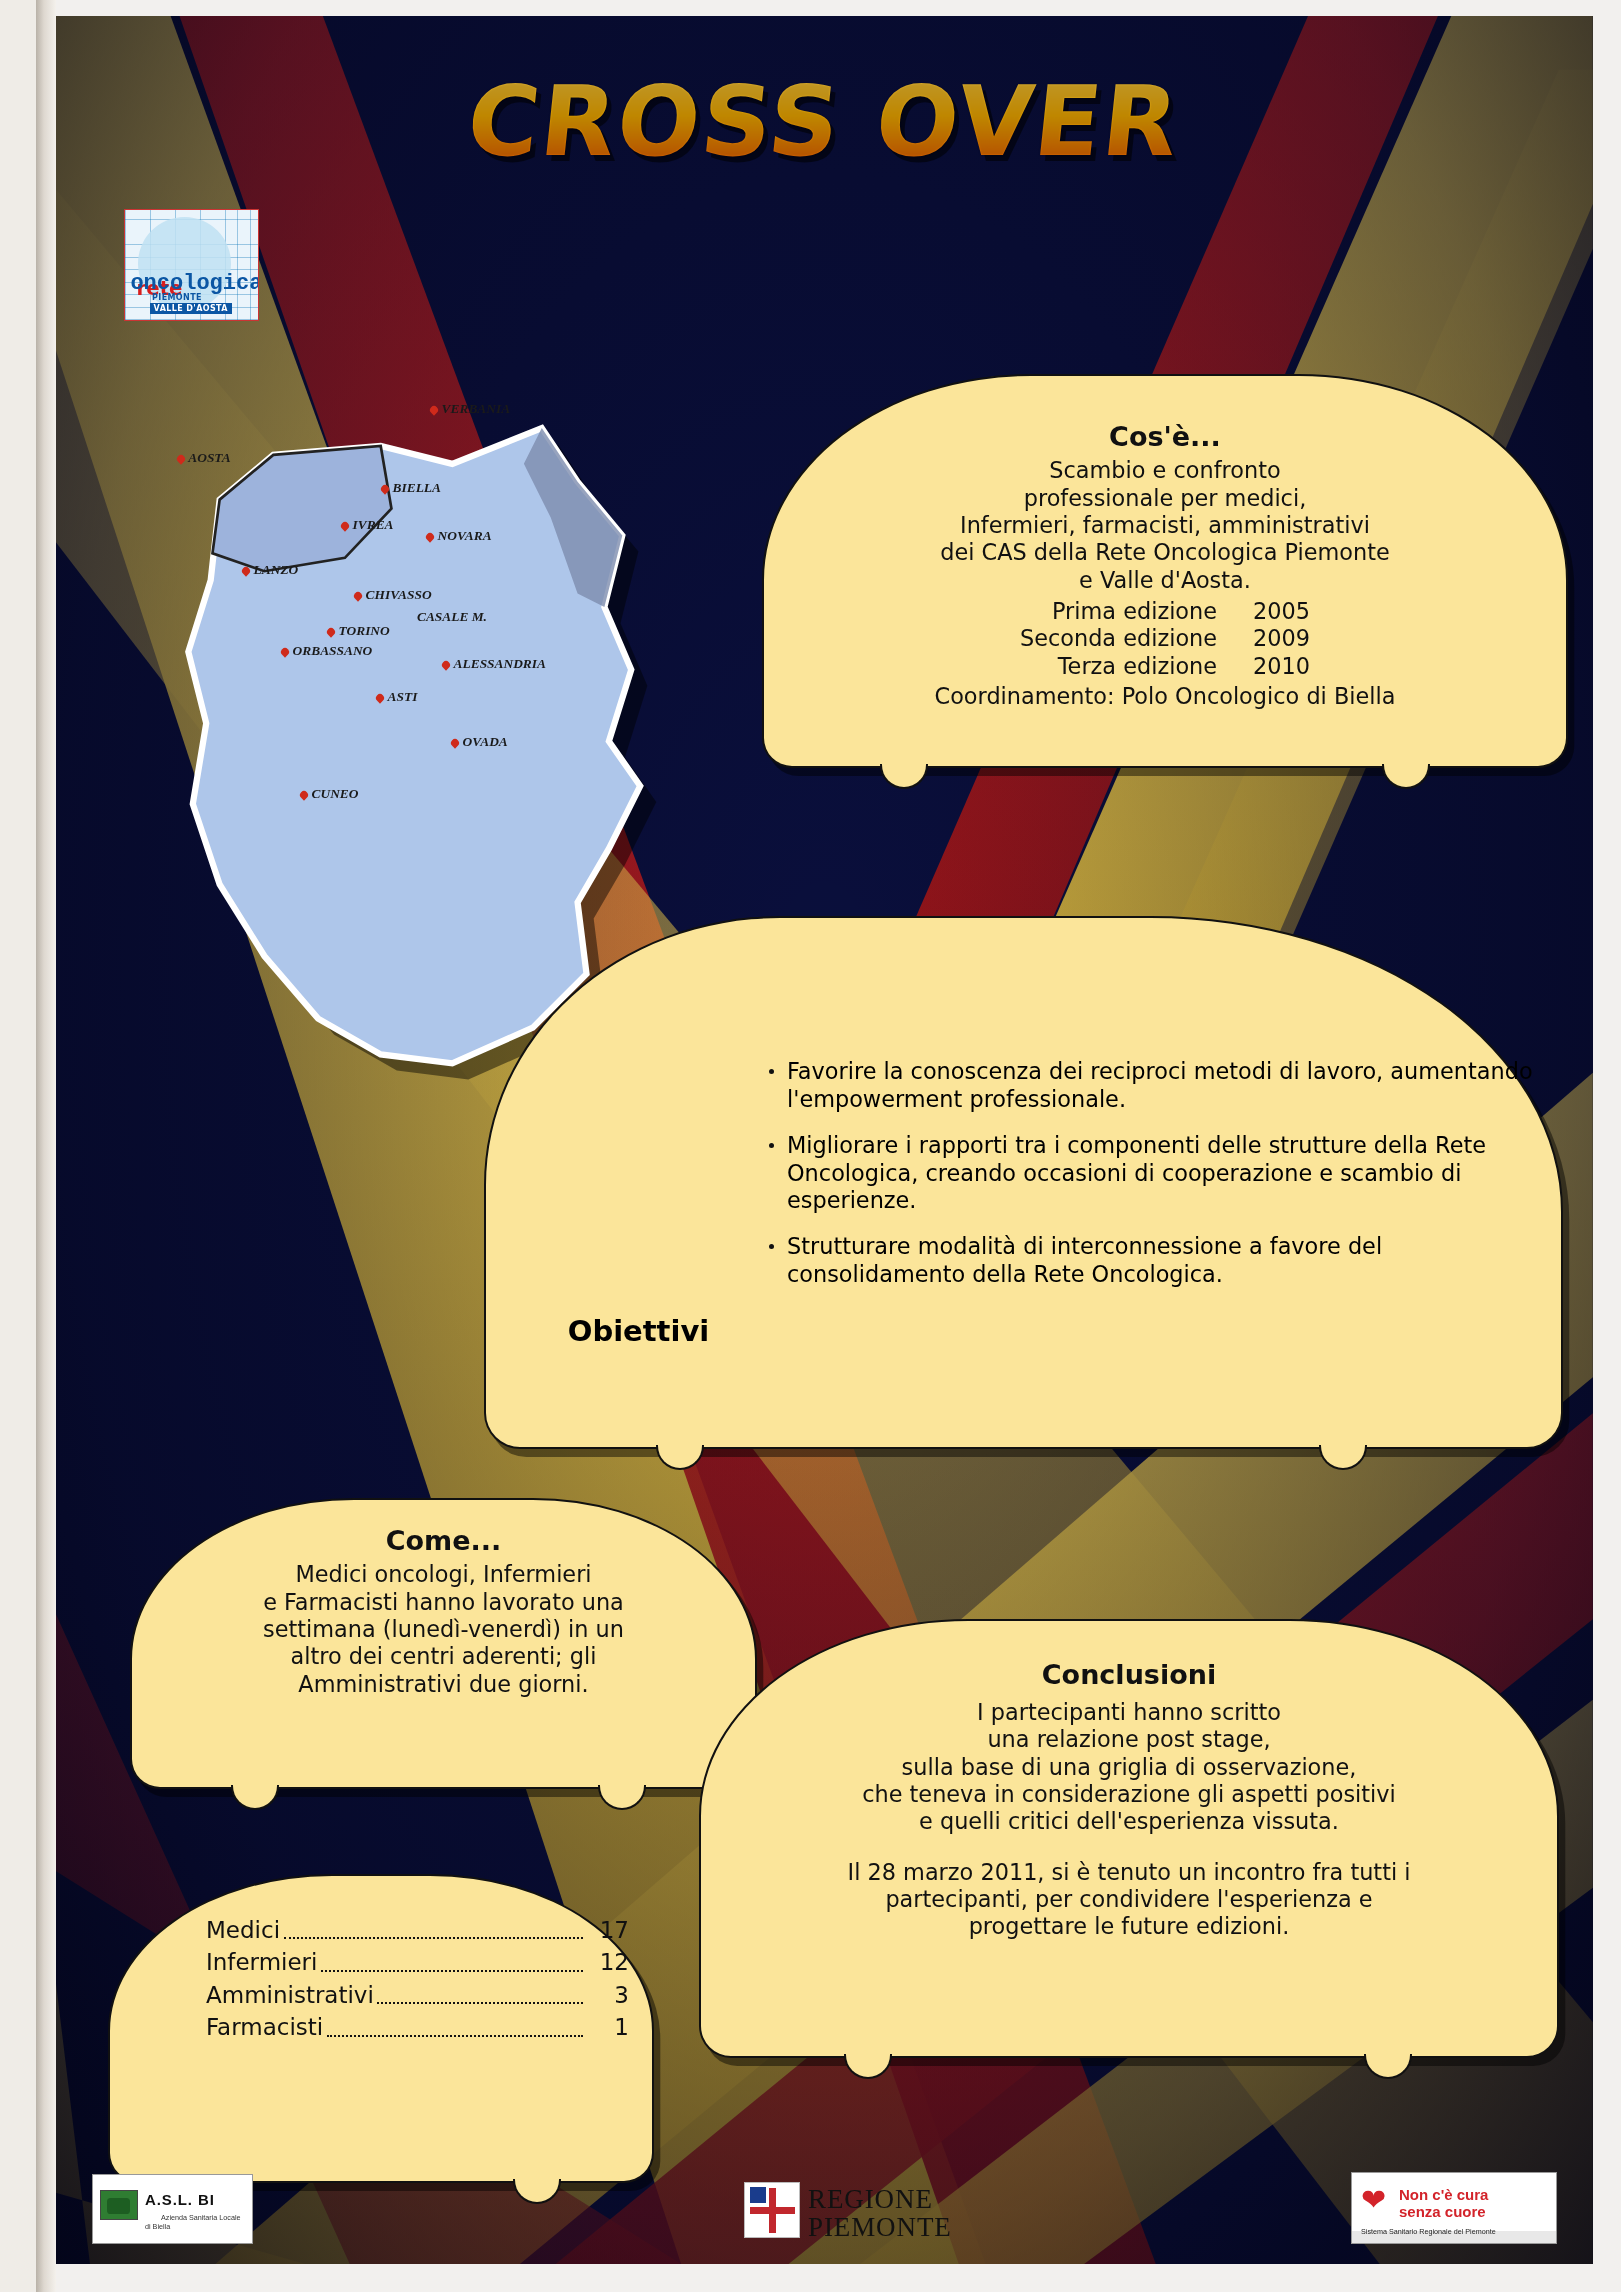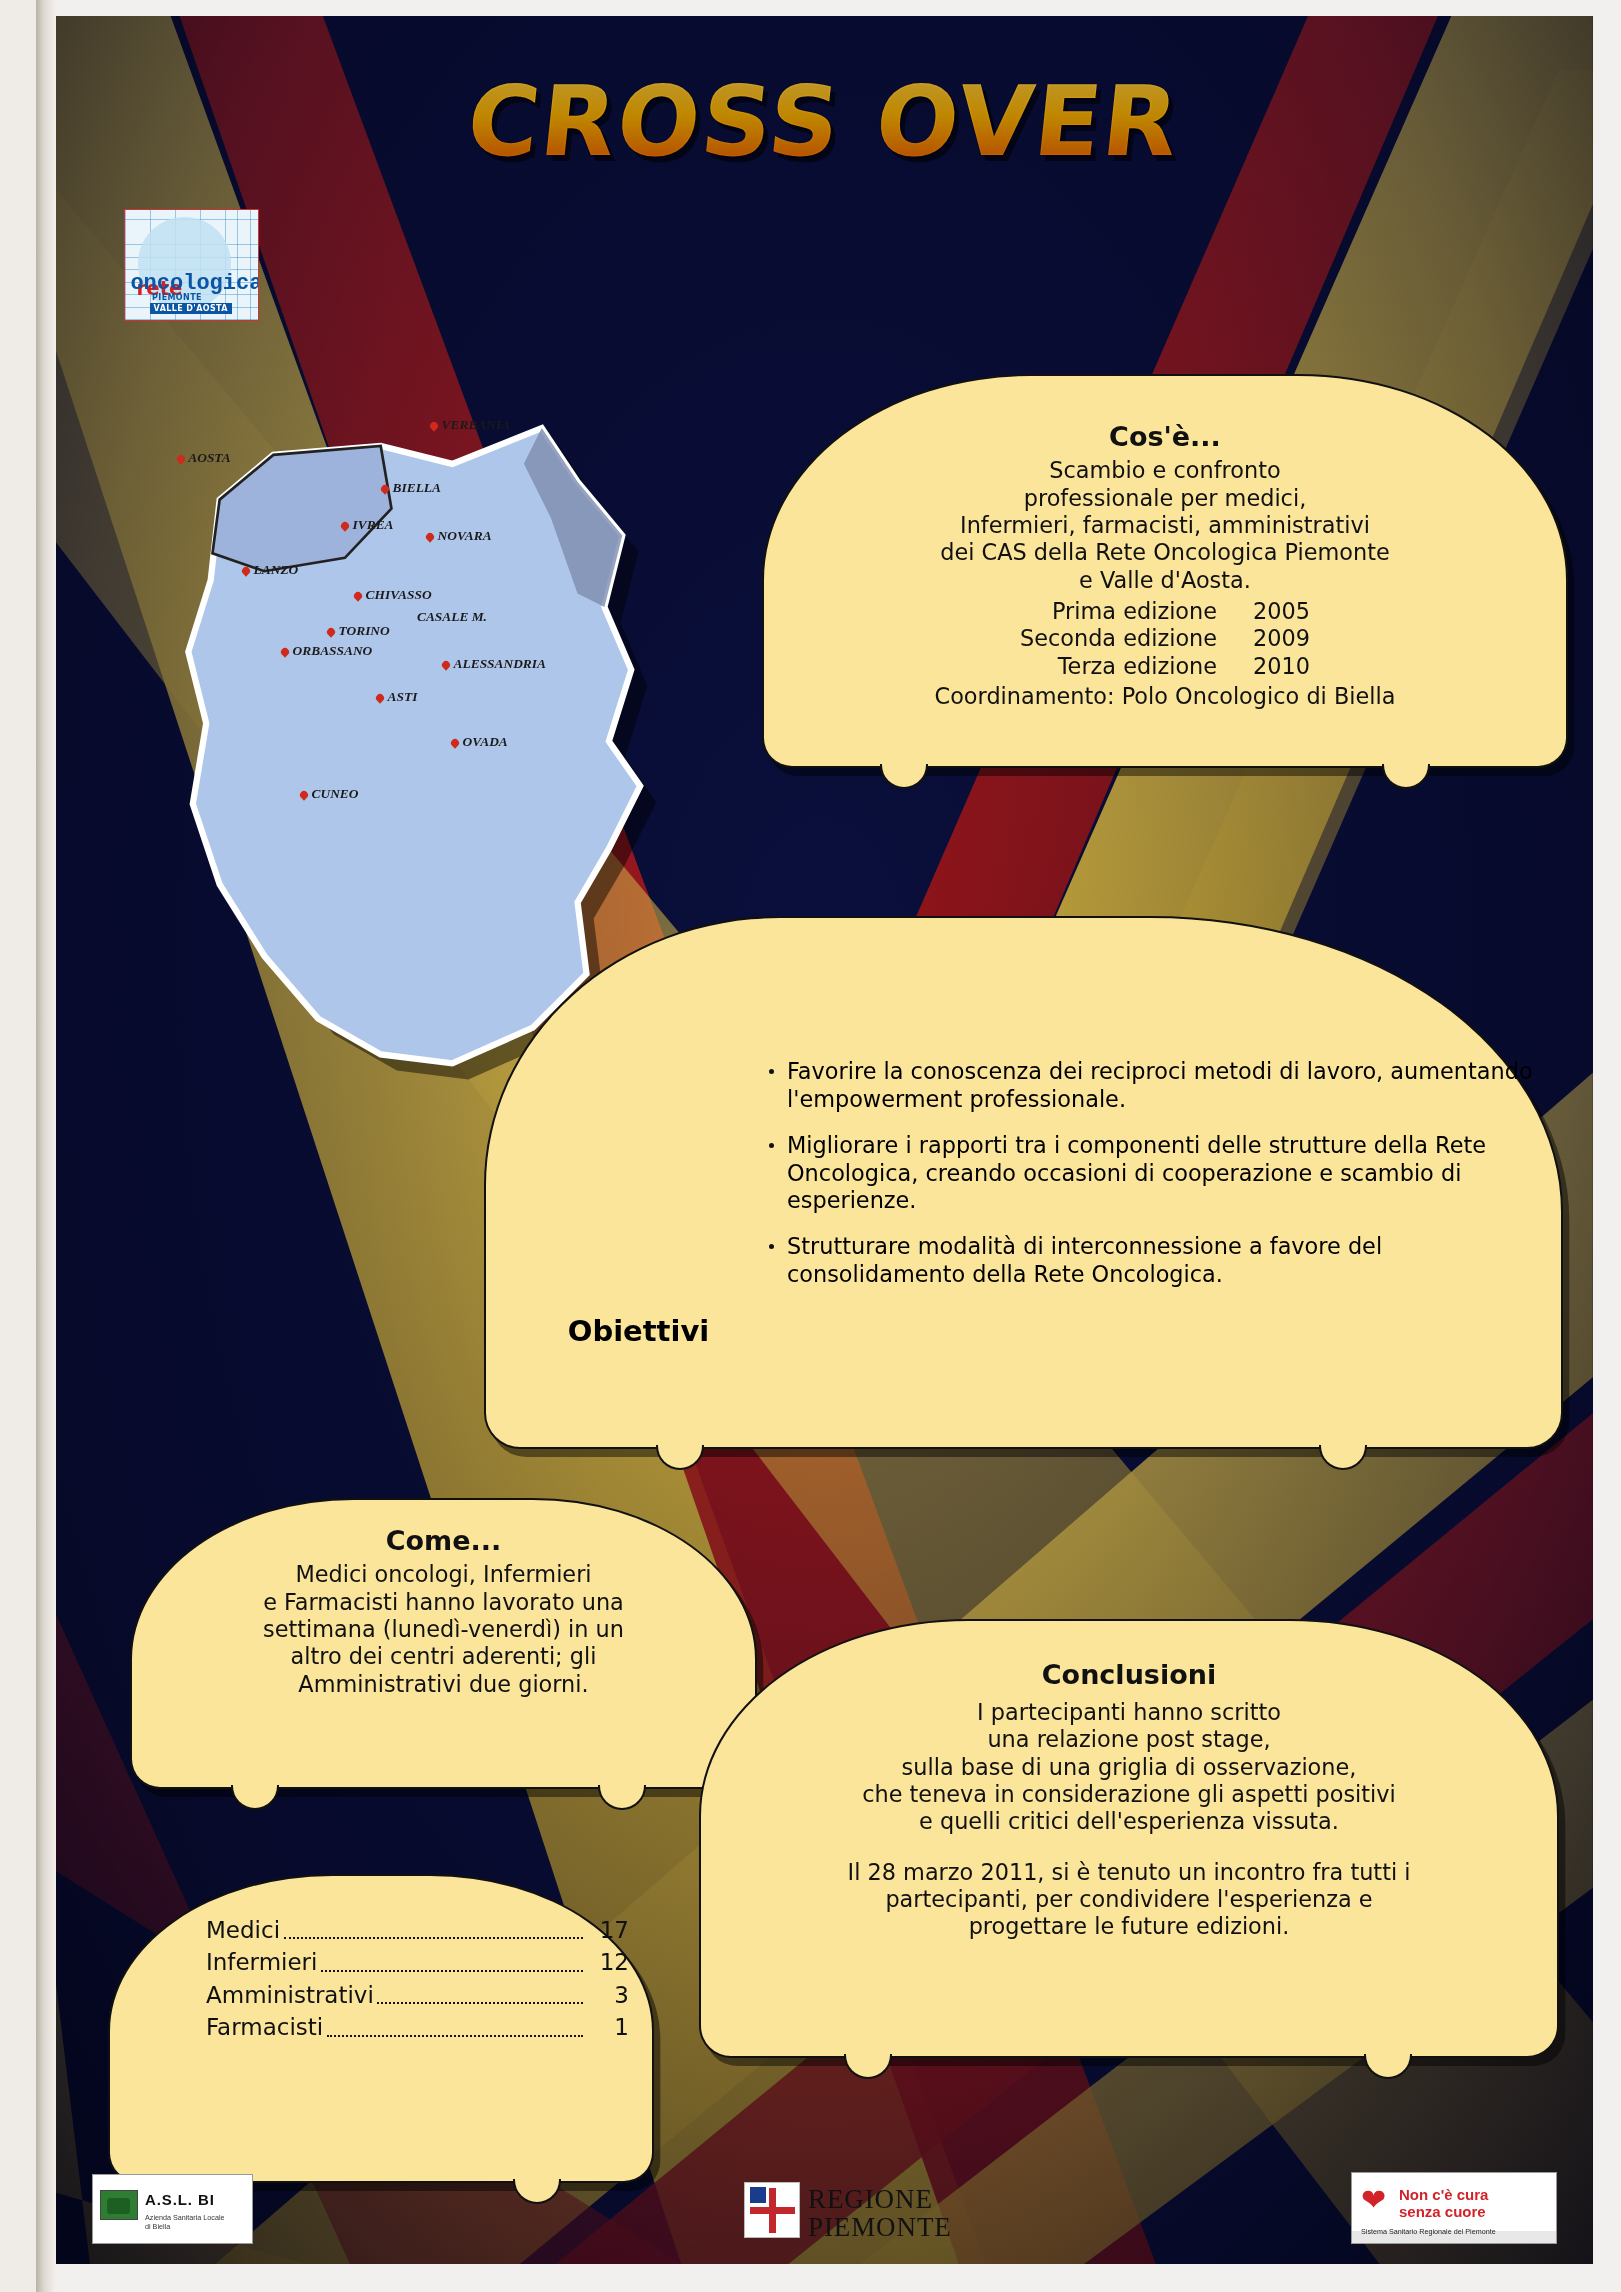--- a/index.html
+++ b/index.html
@@ -327,21 +327,21 @@
     width: 38px; height: 30px;
     background: #2f7d32;
     border: 0.9px solid #444;
   }
   #logo-asl .sq::after{
     content:"";
     position:absolute; left:5.4px; top:7.2px; width:23px; height:16px;
     background:#1d5e22; border-radius:3.6px;
   }
   #logo-asl .t1 { position: absolute; left: 52px; top: 16px; font-size: 15px; font-weight: bold; letter-spacing: 0.9px;}
-  #logo-asl .t2 { position: absolute; left: 52px; top: 38px; font-size: 7.2px; color:#333; }
+  #logo-asl .t2 { position: absolute; left: 68px; top: 38px; font-size: 7.2px; color:#333; }
   #logo-asl .t3 { position: absolute; left: 52px; top: 47px; font-size: 7.2px; color:#333; }
 
   #logo-regione {
     left: 690px; width: 224px; height: 66px;
     border: none; background: transparent;
   }
   #logo-regione .flag {
     position: absolute; left: 0; top: 3.6px;
     width: 56px; height: 56px;
     background: #ffffff;
@@ -452,21 +452,21 @@
                  L180,690 L120,620 L70,540 L40,450 L55,360 L35,280 L60,200 Z" fill="#000" opacity="0.45" transform="translate(18,18)"></path>
 
         <path d="M70,110 L130,60 L250,50 L330,70 L430,30 L470,90 L520,150 L500,230 L530,300
                  L505,380 L540,430 L505,500 L470,560 L480,640 L420,700 L330,740 L250,730
                  L180,690 L120,620 L70,540 L40,450 L55,360 L35,280 L60,200 Z" fill="#aec6ea" stroke="#ffffff" stroke-width="7"></path>
 
         <path d="M70,110 L130,60 L250,50 L262,120 L210,175 L120,190 L62,170 Z" fill="#9db3dc" stroke="#222" stroke-width="3"></path>
 
         <path d="M430,30 L470,90 L520,150 L500,230 L470,215 L440,130 L410,70 Z" fill="#7d8cae" opacity="0.8"></path>
       </svg>
-      <div class="city" style="left:273px; top:16px;font-family:Liberation Serif, serif;"><span class="dot"></span><span>VERBANIA</span></div>
+      <div class="city" style="left:273px; top:0px;font-family:Liberation Serif, serif;"><span class="dot"></span><span>VERBANIA</span></div>
       <div class="city" style="left:19.7px; top:49px;"><span class="dot"></span><span>AOSTA</span></div>
       <div class="city" style="left:224px; top:79px;"><span class="dot"></span><span>BIELLA</span></div>
       <div class="city" style="left:184px; top:116px;"><span class="dot"></span><span>IVREA</span></div>
       <div class="city" style="left:269px; top:127px;"><span class="dot"></span><span>NOVARA</span></div>
       <div class="city" style="left:85px; top:161px;"><span class="dot"></span><span>LANZO</span></div>
       <div class="city" style="left:197px; top:186px;"><span class="dot"></span><span>CHIVASSO</span></div>
       <div class="city" style="left:170px; top:222px;"><span class="dot"></span><span>TORINO</span></div>
       <div class="city" style="left:260px; top:208px;"><span>CASALE M.</span></div>
       <div class="city" style="left:124px; top:242px;"><span class="dot"></span><span>ORBASSANO</span></div>
       <div class="city" style="left:285px; top:255px;"><span class="dot"></span><span>ALESSANDRIA</span></div>

